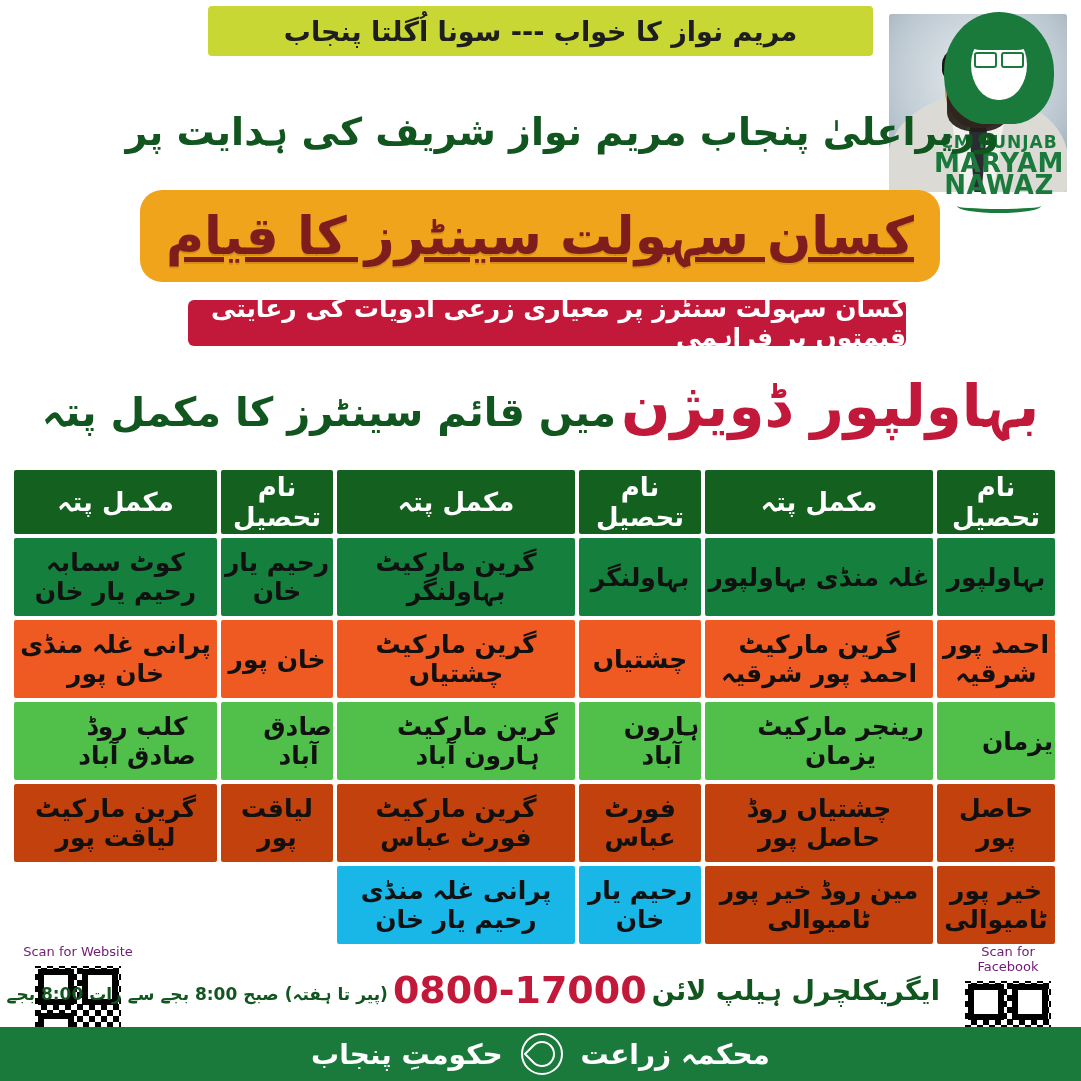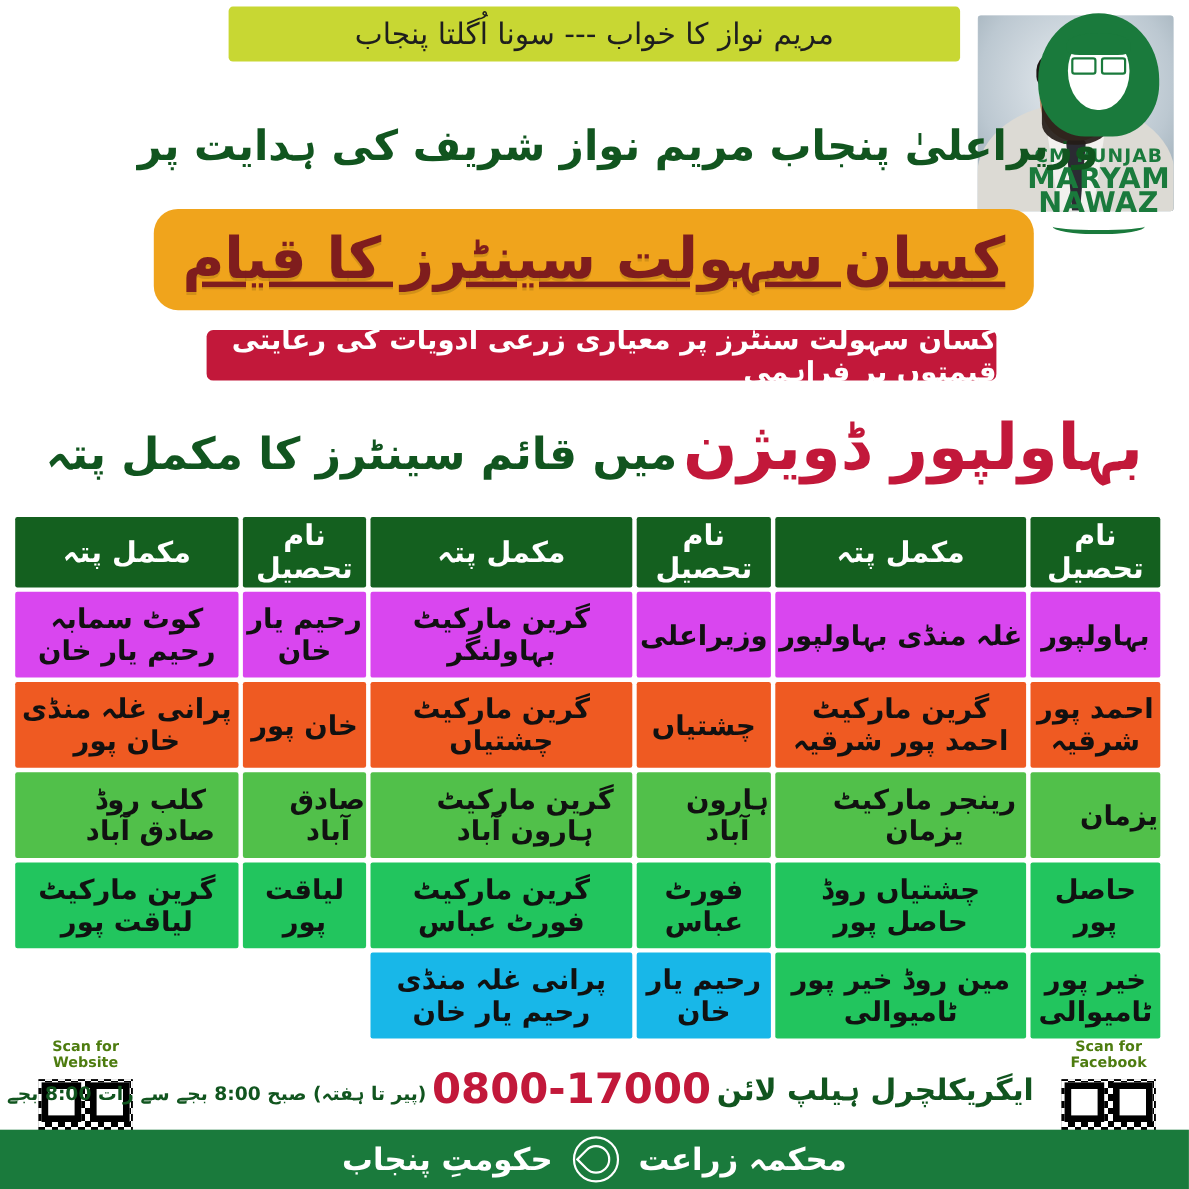--- a/index.html
+++ b/index.html
@@ -31,21 +31,21 @@
     width: 665px;
     height: 50px;
     background: #c8d733;
     border-radius: 4px;
     display: flex;
     align-items: center;
     justify-content: center;
   }
   .ribbon-bar span {
     font-size: 27px;
-    font-weight: normal;
+    font-weight: bold;
     color: #1e1e1e;
     letter-spacing: 0px;
     direction: rtl;
   }
 
   
   .cm-photo {
     position: absolute;
     top: 14px;
     right: 14px;
@@ -267,24 +267,24 @@
   table.centers td {
     height: 76px;
     text-align: center;
     vertical-align: middle;
     font-size: 25px;
     font-weight: bold;
     color: #111111;
     border-radius: 2px;
   }
   td.empty { background: transparent; }
-  .c-yellow { background: #d946ef; }
+  .c-yellow { background: #15803d; }
   .c-orange { background: #ef5a22; }
   .c-green  { background: #51c04a; padding-left: 44px; }
-  .c-amber  { background: #22c55e; }
+  .c-amber  { background: #c2410c; }
   .c-cyan   { background: #18b7e8; }
 
   col.tehsil { width: 118px; }
   col.addr   { width: 228px; }
   col.tehsil2{ width: 122px; }
   col.addr2  { width: 238px; }
   col.tehsil3{ width: 112px; }
   col.addr3  { width: 203px; }
 
   
@@ -297,22 +297,22 @@
   }
   .qr-right {
     position: absolute;
     left: 952px;
     top: 944px;
     width: 112px;
     text-align: center;
   }
   .qr-caption {
     font-size: 13px;
-    font-weight: bold;
-    color: #4d7c0f;
+    font-weight: normal;
+    color: #701a75;
     direction: ltr;
     margin-bottom: 4px;
   }
   .qr-box {
     width: 86px; height: 86px;
     margin: 0 auto;
     background:
       repeating-linear-gradient(90deg, #000 0 6px, #fff 6px 12px),
       repeating-linear-gradient(0deg, #000 0 6px, #fff 6px 12px);
     background-blend-mode: difference;
@@ -465,21 +465,21 @@
           <th>نام تحصیل</th>
           <th>مکمل پتہ</th>
           <th>نام تحصیل</th>
           <th>مکمل پتہ</th>
         </tr>
       </thead>
       <tbody>
         <tr>
           <td class="c-yellow">بہاولپور</td>
           <td class="c-yellow">غلہ منڈی بہاولپور</td>
-          <td class="c-yellow">وزیراعلی</td>
+          <td class="c-yellow">بہاولنگر</td>
           <td class="c-yellow">گرین مارکیٹ بہاولنگر</td>
           <td class="c-yellow">رحیم یار خان</td>
           <td class="c-yellow">کوٹ سمابہ رحیم یار خان</td>
         </tr>
         <tr>
           <td class="c-orange">احمد پور شرقیہ</td>
           <td class="c-orange">گرین مارکیٹ احمد پور شرقیہ</td>
           <td class="c-orange">چشتیاں</td>
           <td class="c-orange">گرین مارکیٹ چشتیاں</td>
           <td class="c-orange">خان پور</td>

